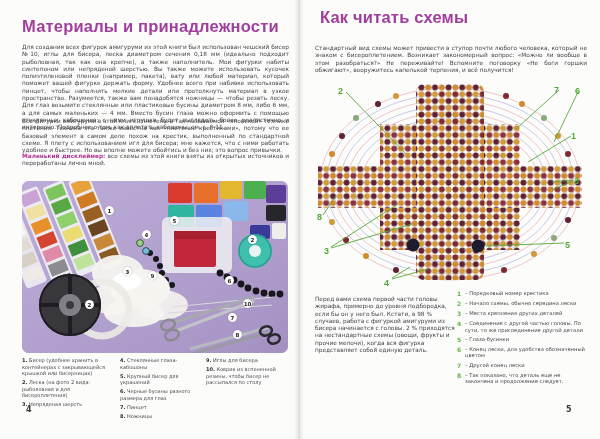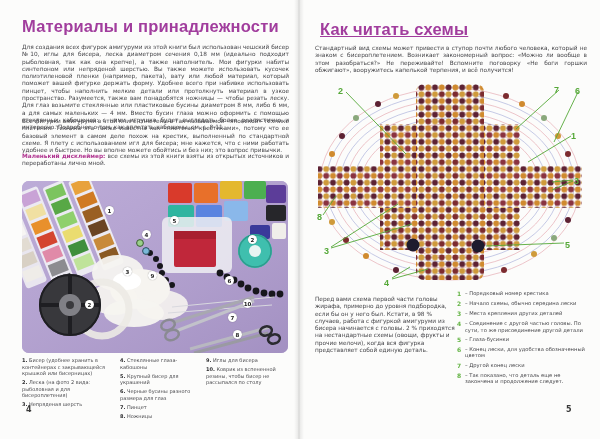--- a/index.html
+++ b/index.html
@@ -207,21 +207,21 @@
     </div>
     <div class="cap-col" style="left:206px;width:82px;">
       <div class="cap"><b>9.</b> <span>Иглы для бисера</span></div>
       <div class="cap"><b>10.</b> <span>Коврик из вспененной резины, чтобы бисер не рассыпался по столу</span></div>
     </div>
 
     <div class="pagenum" style="left:26px;top:405px;">4</div>
   </div>
 
   <div>
-    <div class="title" style="left:320px;top:20px;text-decoration:underline;">Как читать схемы</div>
+    <div class="title" style="left:320px;top:8px;">Как читать схемы</div>
     <div class="body-text" style="left:315px;top:45px;width:272px;">Стандартный вид схемы может привести в ступор почти любого человека, который не знаком с бисероплетением. Возникает закономерный вопрос: «Можно ли вообще в этом разобраться?» Не переживайте! Вспомните поговорку «Не боги горшки обжигают», вооружитесь капелькой терпения, и всё получится!</div>
 
     <svg style="position:absolute;left:316px;top:84px;" width="268" height="206" viewBox="0 0 268 206">
 
       <g fill="none" stroke-width="0.8">
         <ellipse cx="134" cy="100" rx="130" ry="96" stroke="#e9b6bd"></ellipse>
         <ellipse cx="134" cy="100" rx="124" ry="90" stroke="#b7bcdf"></ellipse>
         <ellipse cx="134" cy="100" rx="117" ry="84" stroke="#e9b6bd"></ellipse>
         <ellipse cx="134" cy="100" rx="110" ry="78" stroke="#b7bcdf"></ellipse>
         <ellipse cx="134" cy="100" rx="103" ry="72" stroke="#e9b6bd"></ellipse>

